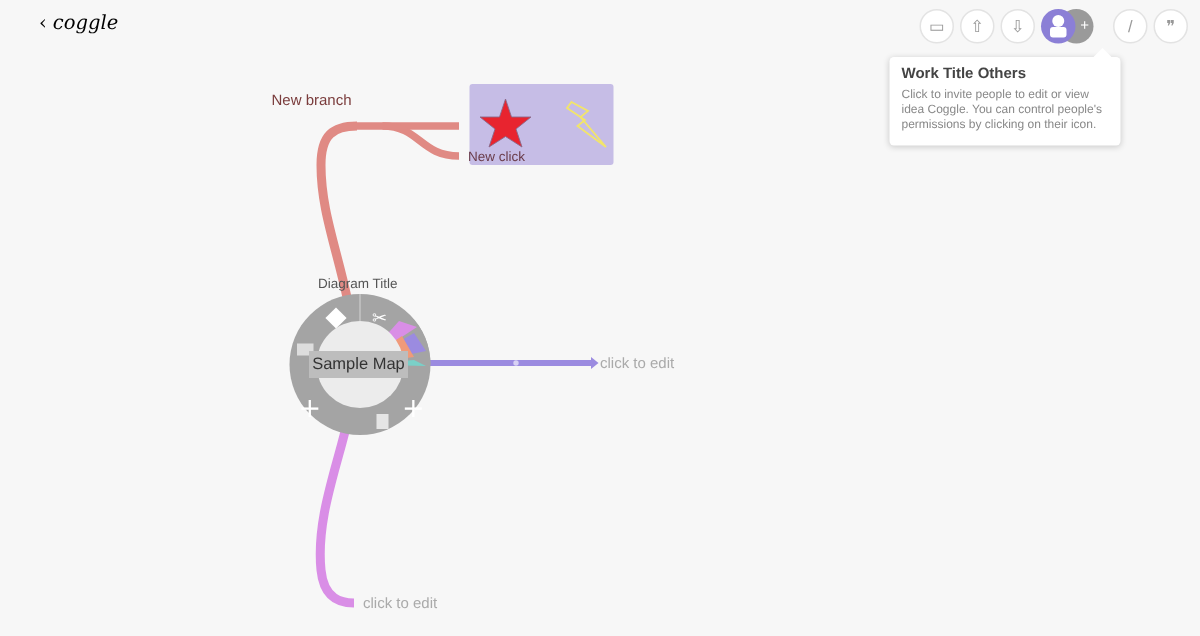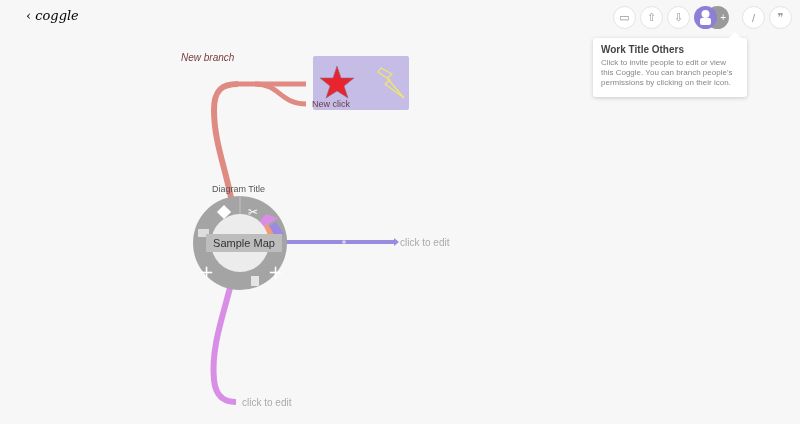--- a/index.html
+++ b/index.html
@@ -10,26 +10,26 @@
     .tb-btn { width:21px; height:21px; border-radius:50%; background:#fff; border:1px solid #e3e3e3; display:flex; align-items:center; justify-content:center; color:#999; font-size:11px; cursor:pointer; }
     .collab { width:44px; height:23px; position:relative; }
     .collab .avatar { position:absolute; left:0; top:0; width:23px; height:23px; border-radius:50%; background:#8b7fd6; z-index:2; }
     .collab .add { position:absolute; left:12px; top:0; width:23px; height:23px; border-radius:50%; background:#9a9a9a; z-index:1; color:#fff; font-size:10px; display:flex; align-items:center; justify-content:flex-end; padding-right:3px; box-sizing:border-box; }
     .tooltip { position:absolute; left:593px; top:38px; width:154px; height:59px; background:#fff; border-radius:3px; box-shadow:0 1px 4px rgba(0,0,0,0.18); padding:6px 8px; box-sizing:border-box; }
     .tooltip:before { content:""; position:absolute; top:-6px; left:136px; border-left:6px solid transparent; border-right:6px solid transparent; border-bottom:6px solid #fff; }
     .tooltip h4 { margin:0 0 3px 0; font-size:10px; font-weight:bold; color:#444; }
     .tooltip p { margin:0; font-size:8px; line-height:10px; color:#888; }
     svg.canvas { position:absolute; left:0; top:0; }
     .label { position:absolute; font-size:10px; white-space:nowrap; }
-    .new-branch { left:181px; top:52px; font-style:italic; color:#7a3c3c; }
+    .new-branch { left:181px; top:62px; color:#7a3c3c; }
     .new-idea { left:312px; top:99px; color:#6a3c4a; font-size:9px; }
     .cte-right { left:400px; top:237px; color:#aaa; }
     .cte-bottom { left:242px; top:397px; color:#aaa; }
     .diag-title { left:212px; top:184px; font-size:9px; font-weight:normal; color:#555; }
-    .root-label { position:absolute; left:206px; top:234px; width:76px; height:18px; background:#bdbdbd; color:#333; font-size:11px; text-align:center; line-height:18px; }
+    .root-label { position:absolute; left:206px; top:234px; width:66px; height:18px; background:#bdbdbd; color:#333; font-size:11px; text-align:center; line-height:18px; }
   </style>
 </head>
 <body>
 
 <div class="logo">
   <span class="chev">‹</span><span>coggle</span>
 </div>
 
 <div class="toolbar">
   <div class="tb-btn">
@@ -55,21 +55,21 @@
   <div class="tb-btn">
       <span>/</span>
     </div>
   <div class="tb-btn">
       <span>❞</span>
     </div>
 </div>
 
 <div class="tooltip">
   <h4>Work Title Others</h4>
-  <p>Click to invite people to edit or view this Coggle. You can branch people's permissions by clicking on their icon.</p>
+  <p>Click to invite people to edit or view idea Coggle. You can control people's permissions by clicking on their icon.</p>
 </div>
 
 <svg class="canvas" width="800" height="424">
 
   <path d="M238 240 C232 180, 214 150, 214 110 C214 90, 222 84, 238 84" stroke="#e08a84" stroke-width="6" fill="none"></path>
   <path d="M238 84 L306 84" stroke="#e08a84" stroke-width="5" fill="none"></path>
   <path d="M255 84 C280 84, 280 104, 306 104" stroke="#e08a84" stroke-width="5" fill="none"></path>
 
   <path d="M270 242 L394 242" stroke="#9b8be0" stroke-width="4" fill="none"></path>
   <polygon points="394,238 399,242 394,246" fill="#9b8be0"></polygon>

